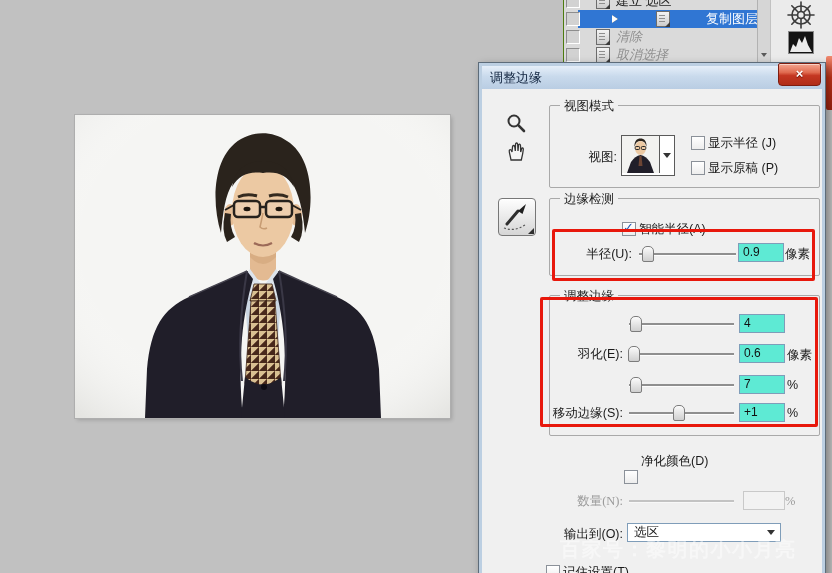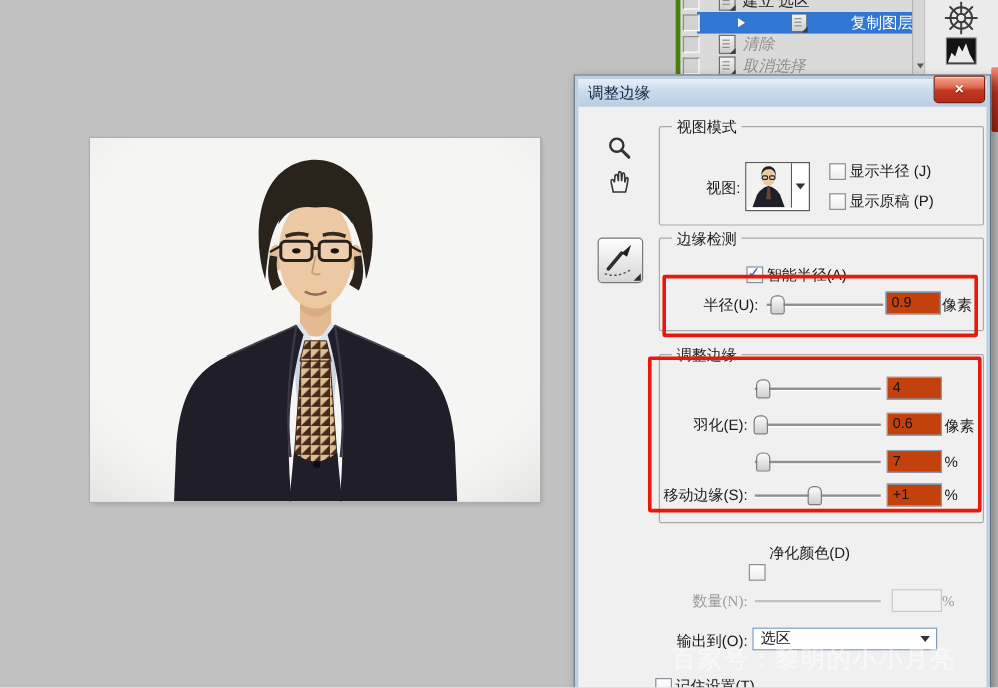--- a/index.html
+++ b/index.html
@@ -8,21 +8,21 @@
            -webkit-font-smoothing:antialiased; }
   .abs { position:absolute; }
 
   
   .photo { left:75px; top:115px; width:375px; height:303px; background:#f4f4f2;
            box-shadow:0 0 0 1px #aeaeae, 2px 2px 4px rgba(0,0,0,.18); }
   .photo svg { display:block; }
 
   
   .hist { left:563px; top:0; width:207px; height:62px; background:#dadada;
-          border-left:4px solid #4d7c0f; overflow:hidden; }
+          border-left:1px solid #4d7c0f; overflow:hidden; }
   .h-row { position:absolute; left:0; width:194px; height:18px; font-size:13px; color:#222;
            display:flex; align-items:center; }
   .h-row .well { width:12px; height:12px; margin-left:2px; background:#d2d2d2;
                  border:1px solid; border-color:#8d8d8d #fff #fff #8d8d8d; flex:0 0 auto; }
   .h-row .page-ico { width:12px; height:14px; margin-left:16px; position:relative; flex:0 0 auto;
                  background:linear-gradient(#f4f4f4,#cdcdcd); border:1px solid #6d6d6d; }
   .h-row .page-ico::before { content:""; position:absolute; left:2px; top:3px; width:6px; height:1px;
                  background:#8f8f8f; box-shadow:0 3px 0 #8f8f8f, 0 6px 0 #8f8f8f; }
   .h-row .page-ico::after { content:""; position:absolute; right:-1px; bottom:-1px;
                  border-left:5px solid transparent; border-bottom:5px solid #3c3c3c; }
@@ -70,21 +70,21 @@
         font-weight:bold; color:#2257b0; }
 
   .slider { position:absolute; height:19px; }
   .slider .track { position:absolute; left:0; right:0; top:9px; height:2px; background:#8f8f8f;
         box-shadow:0 1px 0 #fdfdfd; }
   .slider .thumb { position:absolute; top:2px; width:10px; height:14px; margin-left:-5px;
         background:linear-gradient(#fbfbfb,#cfcfcf); border:1px solid #7c7c7c;
         border-radius:5px 5px 2px 2px; }
   .slider.disabled .track { background:#c3c3c3; box-shadow:0 1px 0 #f8f8f8; }
 
-  .valbox { position:absolute; width:40px; height:17px; background:#c2410c; border:1px solid #7f9db9;
+  .valbox { position:absolute; width:40px; height:17px; background:#5eead4; border:1px solid #7f9db9;
             font-size:12px; color:#111; line-height:17px; padding-left:4px; }
   .valbox.disabled { background:#f2f2f2; border-color:#c9c9c9; color:#9b9b9b; }
 
   .combo { position:absolute; height:17px; background:#fff; border:1px solid #7f9db9;
            font-size:12.5px; color:#111; line-height:17px; padding-left:6px; }
   .combo .arr { position:absolute; right:5px; top:6px; width:0; height:0;
            border-left:4px solid transparent; border-right:4px solid transparent;
            border-top:5px solid #333; }
 
   .thumbcombo { position:absolute; left:142px; top:72px; width:52px; height:39px; background:#fff;

